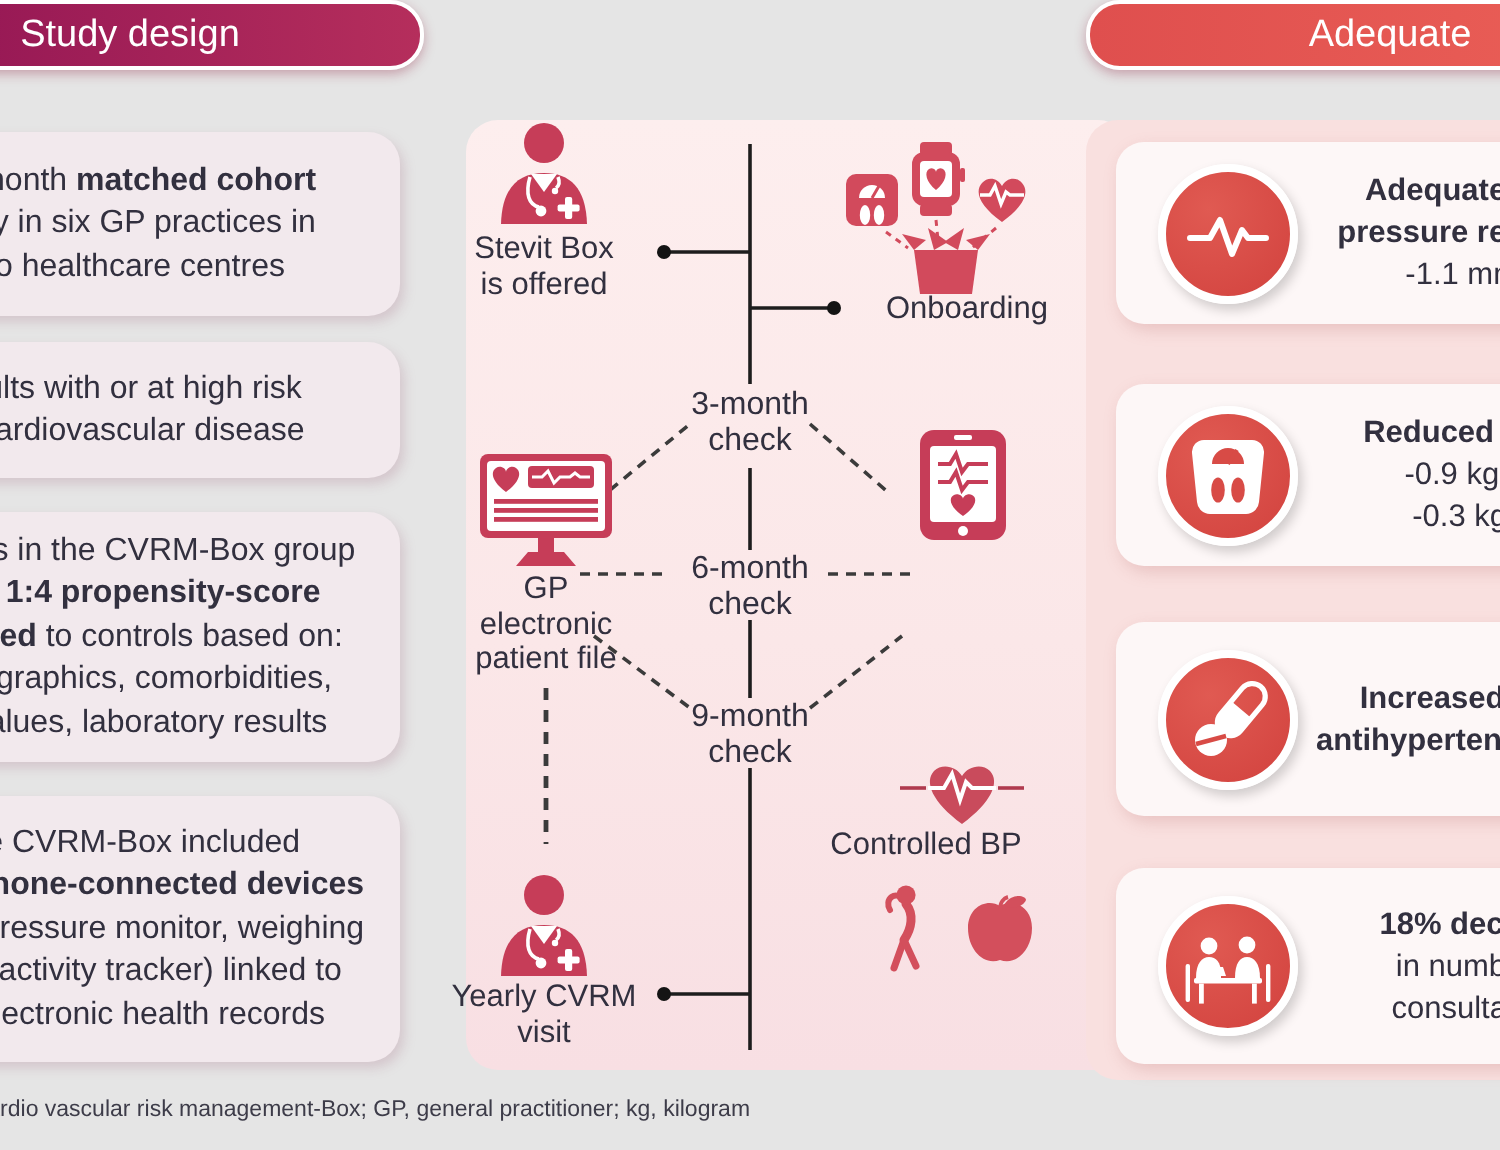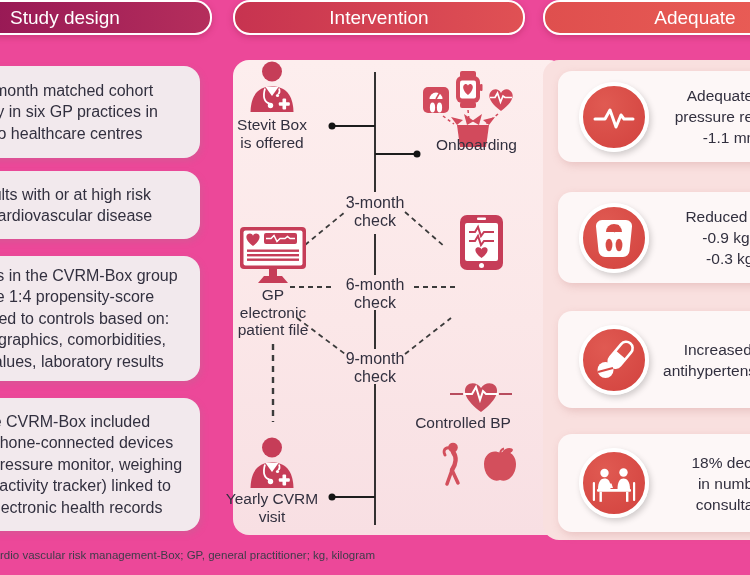--- a/index.html
+++ b/index.html
@@ -1,33 +1,33 @@
 <!DOCTYPE html>
 <html><head>
 <meta charset="utf-8">
 <style>
   html,body{margin:0;padding:0;background:#fff;}
-  #viewport{position:relative;width:750px;height:575px;overflow:hidden;background:#ec4899;
+  #viewport{position:relative;width:750px;height:575px;overflow:hidden;background:#e5e5e5;
     font-family:"Liberation Sans", sans-serif;color:#32303f;}
   #stage{position:absolute;left:-82px;top:0;width:950px;height:575px;}
 
   
   .pill{position:absolute;height:31px;border-radius:17px;border:2px solid #fff;
     display:flex;align-items:center;justify-content:center;color:#fff;font-size:19px;
     box-shadow:0 2px 6px rgba(140,30,60,.35);}
   .pill-study{left:0;top:15;width:290px;background:linear-gradient(90deg,#8e1253,#b52e5c);}
   .pill-intervention{left:315px;top:15;width:288px;background:linear-gradient(90deg,#c73350,#e05154);}
   .pill-results{left:625px;top:15;width:300px;background:linear-gradient(90deg,#df4f4e,#ec6158);}
 
   
   .s-card{position:absolute;left:6px;width:276px;background:#f2e9ed;border-radius:16px;
     display:flex;flex-direction:column;justify-content:center;align-items:center;text-align:center;
     font-size:16px;line-height:21.5px;box-shadow:2px 3px 6px rgba(170,120,140,.28);}
   .tline{white-space:nowrap;}
-  .b{font-weight:normal;}
+  .b{font-weight:bold;}
   #footer{position:absolute;left:6px;top:549px;font-size:11.5px;color:#3d3c49;white-space:nowrap;}
 
   
   #mid-panel{position:absolute;left:315px;top:60px;width:288px;height:475px;border-radius:16px;
     background:linear-gradient(180deg,#fdeeee 0%,#fbe7e8 55%,#f8dfe3 100%);padding-left:44px;}
   #mid-panel .lbl{position:absolute;text-align:center;font-size:15.5px;line-height:17.5px;
     white-space:pre-line;color:#32303f;}
   #timeline-svg{position:absolute;left:0;top:0;}
   .abs{position:absolute;}
 
@@ -70,23 +70,20 @@
       </div>
   <div class="s-card" style="top:398px;height:133px">
         <div class="tline"><span>The CVRM-Box included</span></div>
         <div class="tline"><span class="b">smartphone-connected devices</span></div>
         <div class="tline"><span>(blood pressure monitor, weighing</span></div>
         <div class="tline"><span>scale, activity tracker) linked to</span></div>
         <div class="tline"><span>the electronic health records</span></div>
       </div>
   <div id="footer">CVRM-Box, cardio vascular risk management-Box; GP, general practitioner; kg, kilogram</div>
 
-  <div class="pill pill-intervention">
-    <span>Intervention</span>
-  </div>
   <div id="mid-panel">
 
     <svg id="timeline-svg" width="288" height="475" viewBox="0 0 288 475">
       <g stroke="#1d1d1d" stroke-width="1.8">
         <line x1="142" y1="12" x2="142" y2="132"></line>
         <line x1="142" y1="174" x2="142" y2="215"></line>
         <line x1="142" y1="250" x2="142" y2="289"></line>
         <line x1="142" y1="324" x2="142" y2="465"></line>
         <line x1="99" y1="66" x2="142" y2="66"></line>
         <line x1="142" y1="94" x2="184" y2="94"></line>
@@ -154,21 +151,21 @@
           <polygon points="10,8 7,-3 17,4"></polygon>
           <polygon points="22,8 25,-3 15,4"></polygon>
         </g>
       </g>
       <g stroke="#d24a5c" stroke-width="1.5" stroke-dasharray="3,3" fill="none">
         <line x1="20" y1="45" x2="31" y2="53"></line>
         <line x1="45" y1="39" x2="46" y2="49"></line>
         <line x1="75" y1="43" x2="63" y2="53"></line>
       </g>
     </svg>
-    <div class="lbl" style="left:196px;top:76px;width:95px;text-align:center">Onboarding</div>
+    <div class="lbl" style="left:196px;top:86px;width:95px;text-align:right">Onboarding</div>
 
     <div class="lbl" style="left:97px;top:134px;width:90px;font-size:16px">3-month
 check</div>
     <div class="lbl" style="left:97px;top:216px;width:90px;font-size:16px">6-month
 check</div>
     <div class="lbl" style="left:97px;top:290px;width:90px;font-size:16px">9-month
 check</div>
 
     <svg class="abs" style="left:7px;top:167px" width="66" height="56" viewBox="0 0 66 56">
       <rect x="0" y="0" width="66" height="42" rx="4" fill="#c63d58"></rect>

